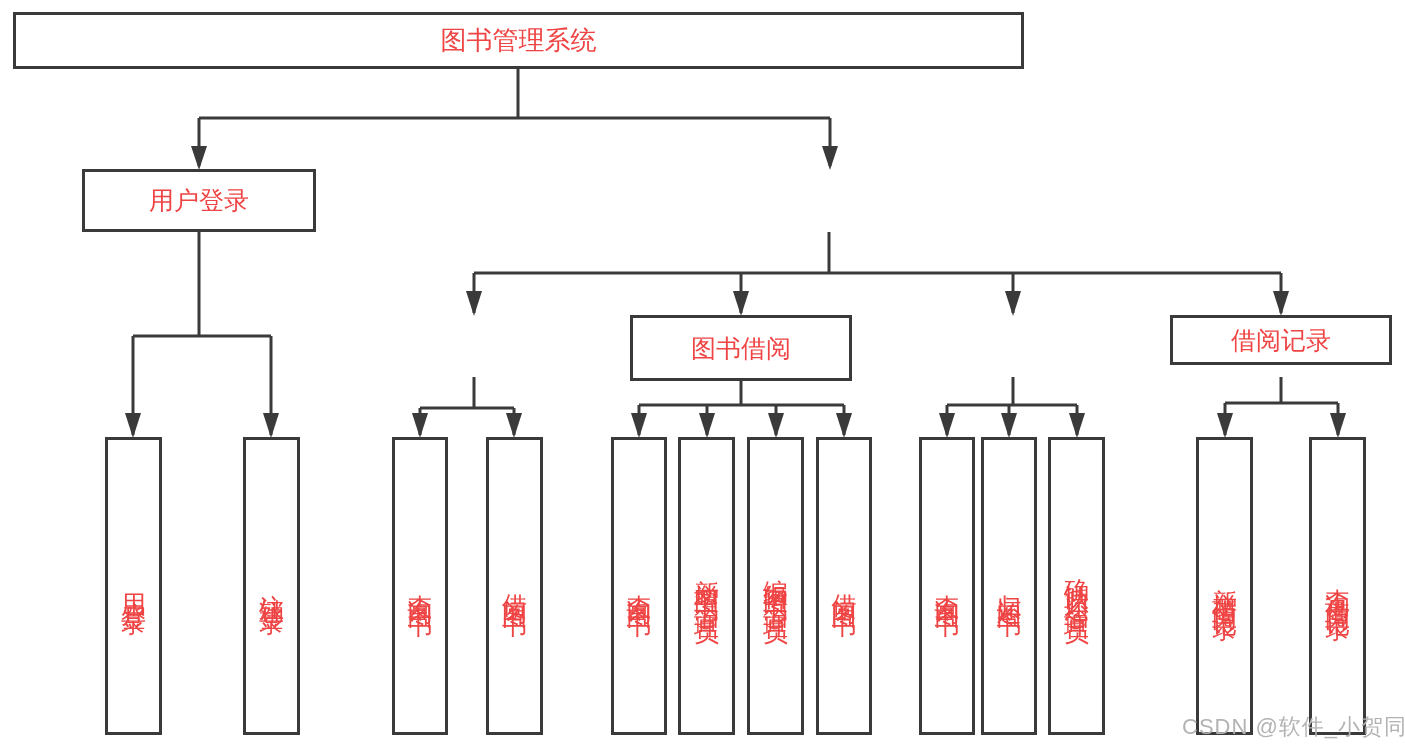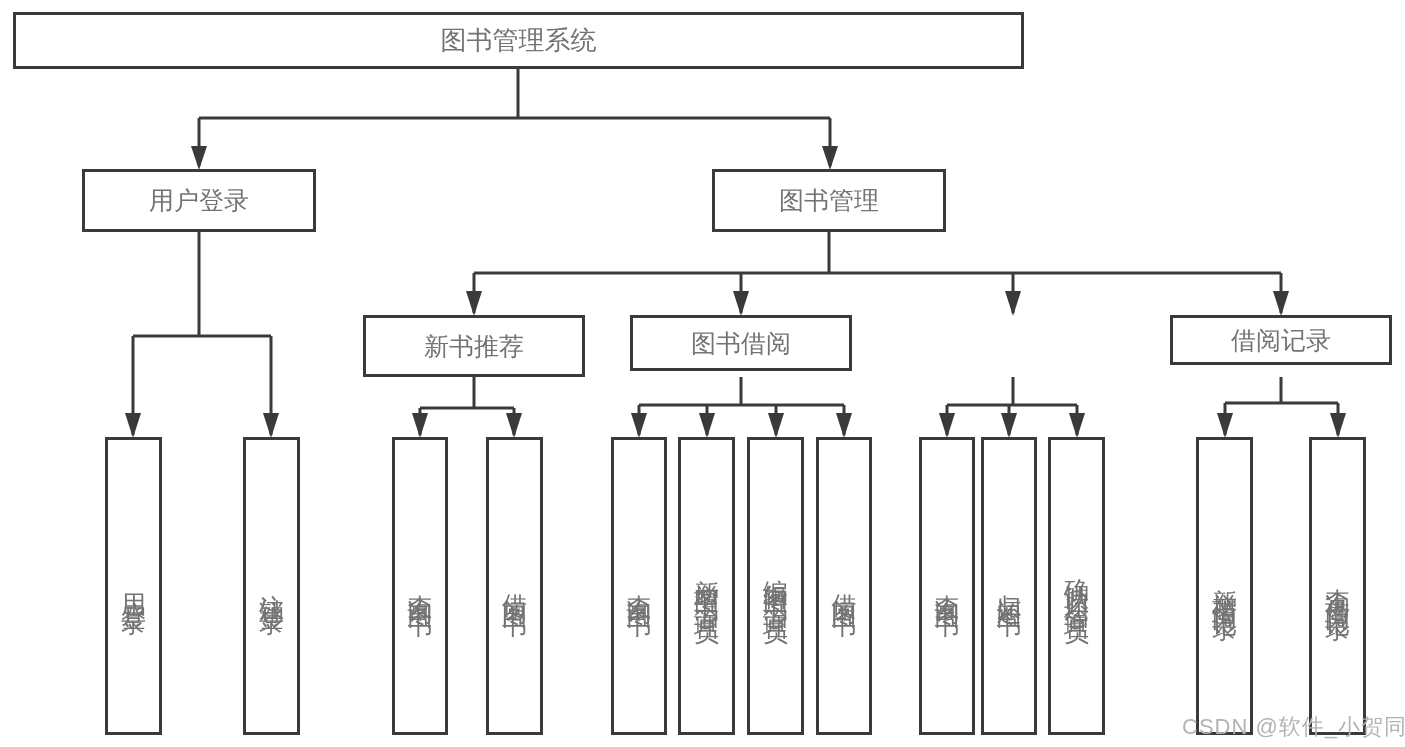--- a/index.html
+++ b/index.html
@@ -18,21 +18,21 @@
     z-index: 0;
   }
   .box {
     position: absolute;
     box-sizing: border-box;
     background: #ffffff;
     border: 3px solid #3a3a3a;
     display: flex;
     align-items: center;
     justify-content: center;
-    color: #737373;
+    color: #ef4444;
     font-size: 25px;
     z-index: 1;
     text-align: center;
     line-height: 1.15;
   }
   .box.root { font-size: 26px; }
   .box.v {
     writing-mode: vertical-rl;
     text-orientation: mixed;
     letter-spacing: 6px;
@@ -97,24 +97,22 @@
       <polygon points="1069,413 1085,413 1077,438"></polygon>
 
       <polygon points="1217,413 1233,413 1225,438"></polygon>
       <polygon points="1330,413 1346,413 1338,438"></polygon>
     </g>
   </svg>
 
   <div class="box root" style="left:13px; top:12px; width:1011px; height:57px;">图书管理系统</div>
 
   <div class="box" style="left:82px; top:169px; width:234px; height:63px;">用户登录</div>
-  <div class="box" style="left:712px; top:169px; width:234px; height:63px;">图书管理</div>
 
-  <div class="box" style="left:363px; top:315px; width:222px; height:62px;">新书推荐</div>
-  <div class="box" style="left:630px; top:315px; width:222px; height:56px;">图书借阅</div>
+  <div class="box" style="left:630px; top:315px; width:222px; height:66px;">图书借阅</div>
   <div class="box" style="left:1170px; top:315px; width:222px; height:50px;">借阅记录</div>
 
   <div class="box v" style="left:105px; top:437px; width:57px; height:298px;">用户登录</div>
   <div class="box v" style="left:243px; top:437px; width:57px; height:298px;">注销登录</div>
 
   <div class="box v" style="left:392px; top:437px; width:56px; height:298px;">查询图书</div>
   <div class="box v" style="left:486px; top:437px; width:57px; height:298px;">借阅图书</div>
 
   <div class="box v" style="left:611px; top:437px; width:56px; height:298px;">查询图书</div>
   <div class="box v" style="left:678px; top:437px; width:57px; height:298px;">新增图书（管理员）</div>

